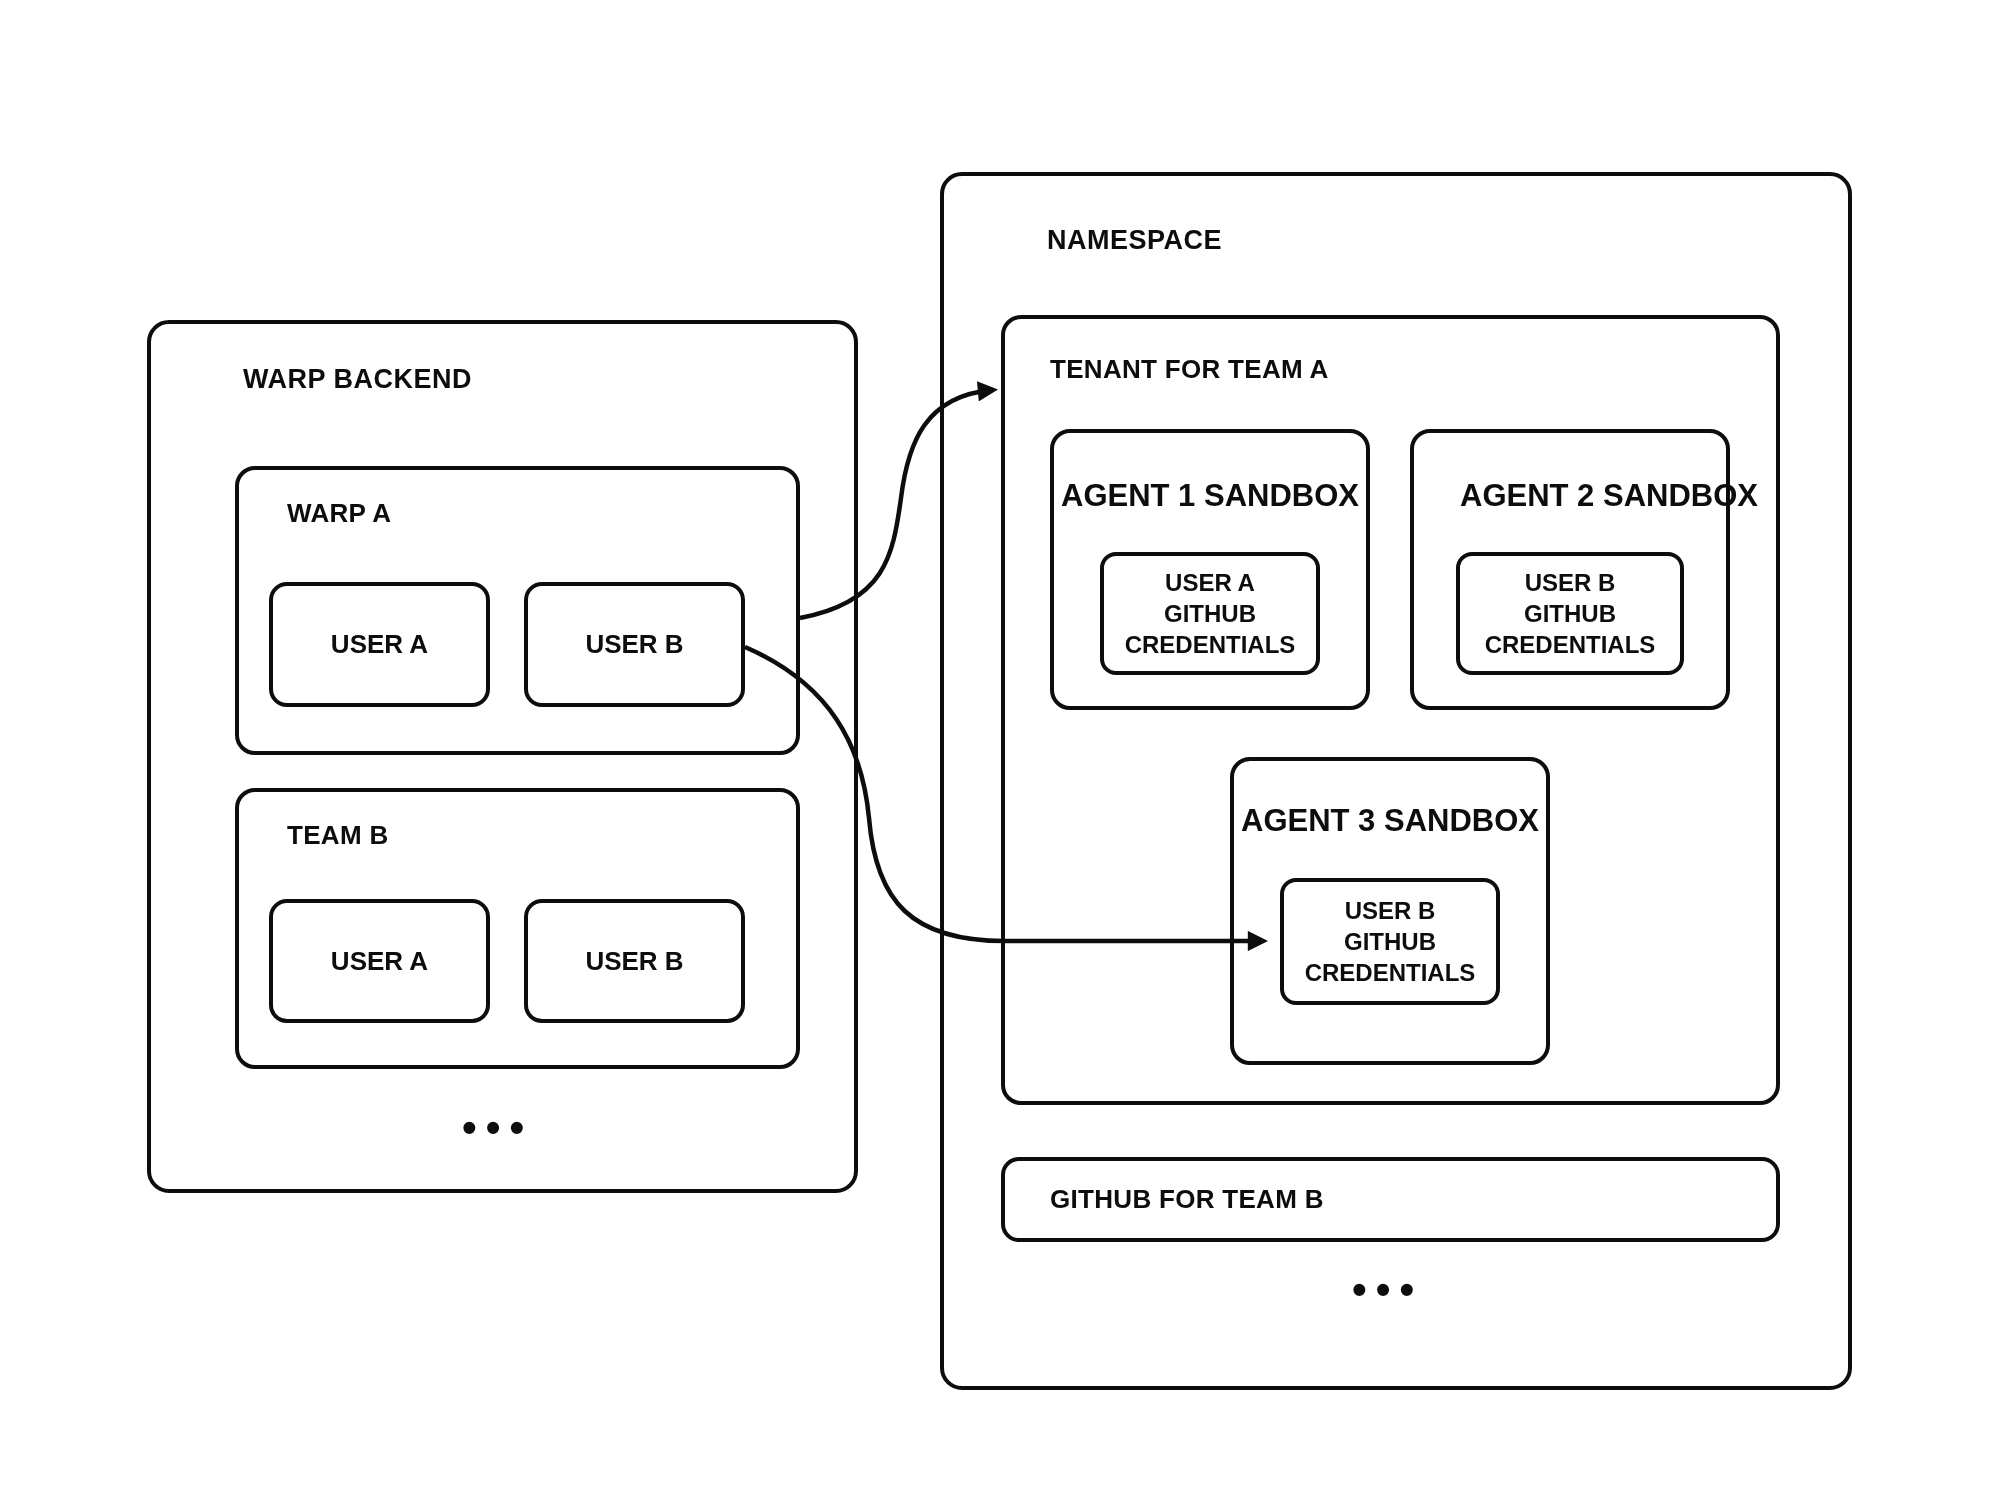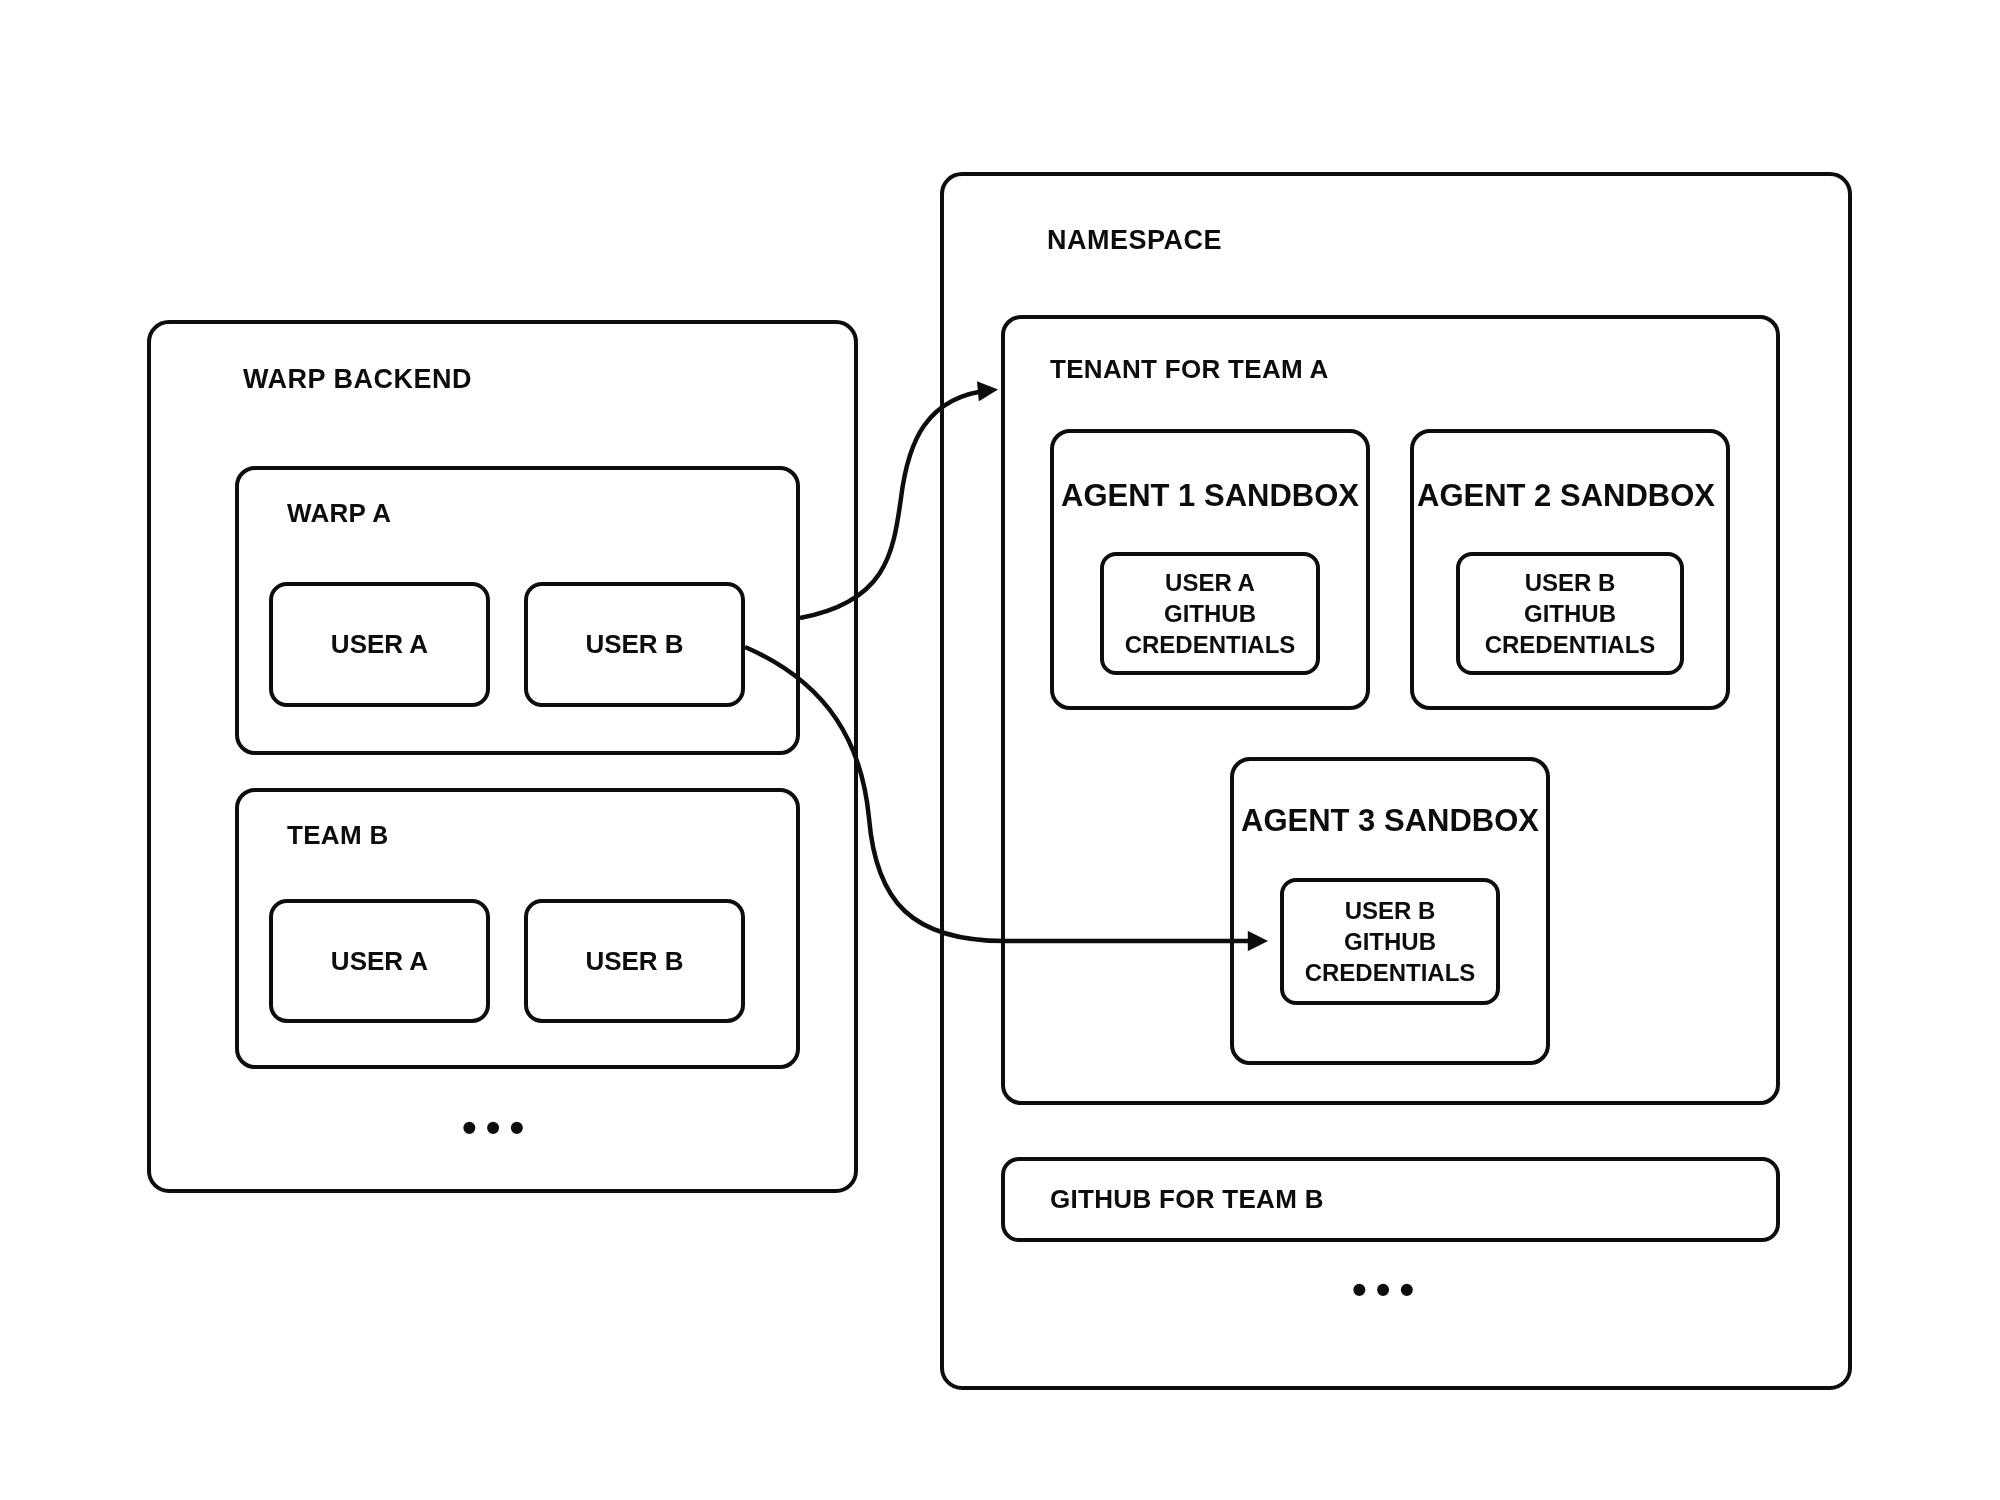--- a/index.html
+++ b/index.html
@@ -114,21 +114,21 @@
   <div class="box" style="left:1001px; top:315px; width:779px; height:790px; border-radius:20px;"></div>
   <div class="label title-md" style="left:1050px; top:354px;">TENANT FOR TEAM A</div>
 
   <div class="box" style="left:1050px; top:429px; width:320px; height:281px; border-radius:20px;"></div>
   <div class="agent-label" style="left:1050px; top:478px; width:320px;">AGENT 1 SANDBOX</div>
   <div class="cred-box" style="left:1100px; top:552px; width:220px; height:123px;">
     <span>USER A GITHUB CREDENTIALS</span>
   </div>
 
   <div class="box" style="left:1410px; top:429px; width:320px; height:281px; border-radius:20px;"></div>
-  <div class="agent-label" style="left:1410px; top:478px; width:312px;">AGENT 2 SANDBOX</div>
+  <div class="agent-label" style="left:1410px; top:478px; width:312px;padding-left:43px;">AGENT 2 SANDBOX</div>
   <div class="cred-box" style="left:1456px; top:552px; width:228px; height:123px;">
     <span>USER B GITHUB CREDENTIALS</span>
   </div>
 
   <div class="box" style="left:1230px; top:757px; width:320px; height:308px; border-radius:20px;"></div>
   <div class="agent-label" style="left:1230px; top:803px; width:320px;">AGENT 3 SANDBOX</div>
   <div class="cred-box" style="left:1280px; top:878px; width:220px; height:127px;">
     <span>USER B GITHUB CREDENTIALS</span>
   </div>
 

